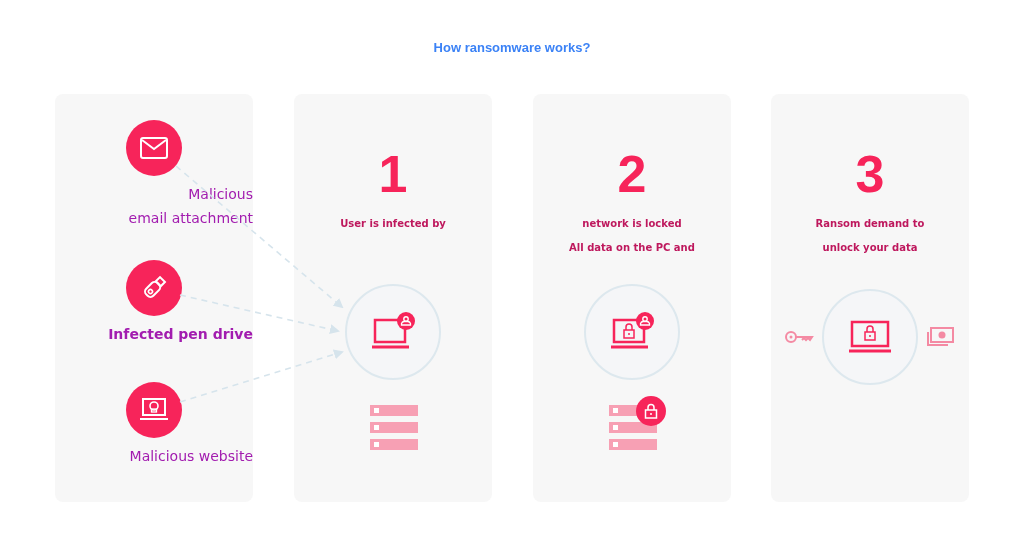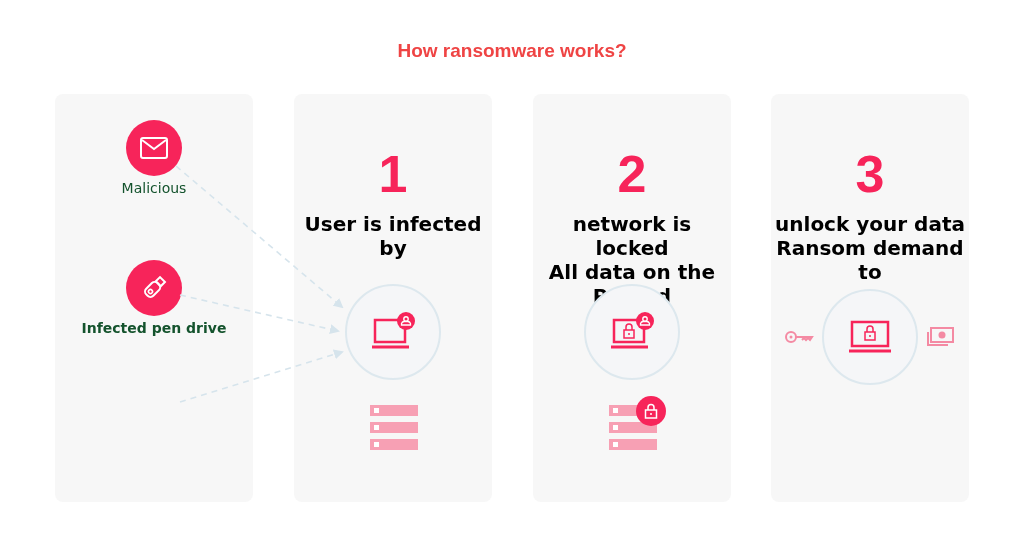--- a/index.html
+++ b/index.html
@@ -2,43 +2,43 @@
 <html><head>
   <meta charset="utf-8">
   <style>
     html, body { margin: 0; padding: 0; }
     body {
       width: 1024px; height: 559px; background: #ffffff; position: relative; overflow: hidden;
       font-family: "DejaVu Sans", sans-serif; color: #1a1a1a;
     }
     .title {
       position: absolute; top: 40px; left: 0; width: 1024px; text-align: center;
-      font-family: "Liberation Sans", sans-serif; font-weight: 700; font-size: 19px; color: #ef4444;
+      font-family: "Liberation Sans", sans-serif; font-weight: 700; font-size: 13px; color: #3b82f6;
     }
     .panel {
       position: absolute; top: 94px; height: 408px; width: 198px;
       background: #f7f7f7; border-radius: 8px;
     }
     #p0 { left: 55px; }
     #p1 { left: 294px; }
     #p2 { left: 533px; }
     #p3 { left: 771px; }
     .src { position: absolute; left: 0; width: 198px; text-align: center; }
     .src .circ {
       width: 56px; height: 56px; border-radius: 50%; background: #f7245a;
       margin: 0 auto; display: flex; align-items: center; justify-content: center;
     }
-    .src .lbl { font-size: 14px; line-height: 24px; color: #14532d; }
+    .src .lbl { font-size: 14px; line-height: 24px; margin-top: 6px; color: #a21caf; text-align: right; }
     .num {
       position: absolute; top: 52px; left: 0; width: 198px; text-align: center;
       font-family: "Liberation Sans", sans-serif; font-weight: 700; font-size: 52px; color: #f7245a; line-height: 56px;
     }
     .desc {
       position: absolute; top: 118px; left: 0; width: 198px; text-align: center;
-      font-size: 20px; line-height: 24px; color: #000000; font-weight: 600;
+      font-size: 10px; line-height: 24px; color: #be185d; font-weight: 600;
     }
     .ring {
       position: absolute; width: 96px; height: 96px; border-radius: 50%;
       border: 2px solid #dde8ee; background: #f5f6f8; box-sizing: border-box;
       display: flex; align-items: center; justify-content: center;
     }
     .stack { position: absolute; width: 48px; }
     .bar {
       height: 11px; background: #f7a0b4; margin-bottom: 6px; position: relative;
     }
@@ -57,38 +57,52 @@
 <div class="panel" id="p0">
   <div class="src" style="top:26px;">
     <div class="circ">
       <svg width="30" height="24" viewBox="0 0 30 24">
         <rect x="2" y="2" width="26" height="20" rx="2" fill="none" stroke="#fff" stroke-width="2"></rect>
         <polyline points="3,4 15,13 27,4" fill="none" stroke="#fff" stroke-width="2"></polyline>
       </svg>
     </div>
     <div class="lbl">
       <div>Malicious</div>
+      <div>email attachment</div>
     </div>
   </div>
 
   <div class="src" style="top:166px;font-weight:bold;">
     <div class="circ">
       <svg width="32" height="32" viewBox="0 0 32 32">
         <g transform="rotate(-45 16 16)">
           <rect x="6" y="11" width="16" height="10" rx="4" fill="none" stroke="#fff" stroke-width="2"></rect>
           <rect x="22" y="12.5" width="6" height="7" fill="none" stroke="#fff" stroke-width="2"></rect>
           <circle cx="11" cy="16" r="2" fill="none" stroke="#fff" stroke-width="1.6"></circle>
         </g>
       </svg>
     </div>
     <div class="lbl">
       <div>Infected pen drive</div>
     </div>
   </div>
 
+  <div class="src" style="top:288px;">
+    <div class="circ">
+      <svg width="32" height="28" viewBox="0 0 32 28">
+        <rect x="5" y="3" width="22" height="16" fill="none" stroke="#fff" stroke-width="2"></rect>
+        <line x1="2" y1="23" x2="30" y2="23" stroke="#fff" stroke-width="2"></line>
+        <circle cx="16" cy="10" r="4" fill="none" stroke="#fff" stroke-width="1.6"></circle>
+        <rect x="13.5" y="13" width="5" height="3" fill="none" stroke="#fff" stroke-width="1.3"></rect>
+      </svg>
+    </div>
+    <div class="lbl">
+      <div>Malicious website</div>
+    </div>
+  </div>
 </div>
 
 <div class="panel" id="p1">
   <div class="num">1</div>
   <div class="desc">
     <div>User is infected by</div>
   </div>
   <div class="ring" style="left:51px; top:190px;">
     <svg width="48" height="40" viewBox="0 0 48 40">
       <rect x="6" y="8" width="30" height="22" fill="none" stroke="#f7245a" stroke-width="2.5"></rect>
@@ -145,22 +159,22 @@
       <rect x="1.5" y="7" width="11" height="8" fill="none" stroke="#fff" stroke-width="1.5"></rect>
       <path d="M4 7 v-2.5 a3 3 0 0 1 6 0 v2.5" fill="none" stroke="#fff" stroke-width="1.5"></path>
       <circle cx="7" cy="11" r="1" fill="#fff"></circle>
     </svg>
   </div>
 </div>
 
 <div class="panel" id="p3">
   <div class="num">3</div>
   <div class="desc">
+    <div>Ransom demand to</div>
     <div>unlock your data</div>
-    <div>Ransom demand to</div>
   </div>
   <div class="ring" style="left:51px; top:195px;">
     <svg width="46" height="38" viewBox="0 0 46 38">
       <rect x="5" y="4" width="36" height="24" fill="none" stroke="#f7245a" stroke-width="2.5"></rect>
       <line x1="2" y1="33" x2="44" y2="33" stroke="#f7245a" stroke-width="3"></line>
       <rect x="18" y="14" width="10" height="8" fill="none" stroke="#f7245a" stroke-width="1.5"></rect>
       <path d="M20 14 v-3 a3 3 0 0 1 6 0 v3" fill="none" stroke="#f7245a" stroke-width="1.5"></path>
       <circle cx="23" cy="18" r="1" fill="#f7245a"></circle>
     </svg>
   </div>

